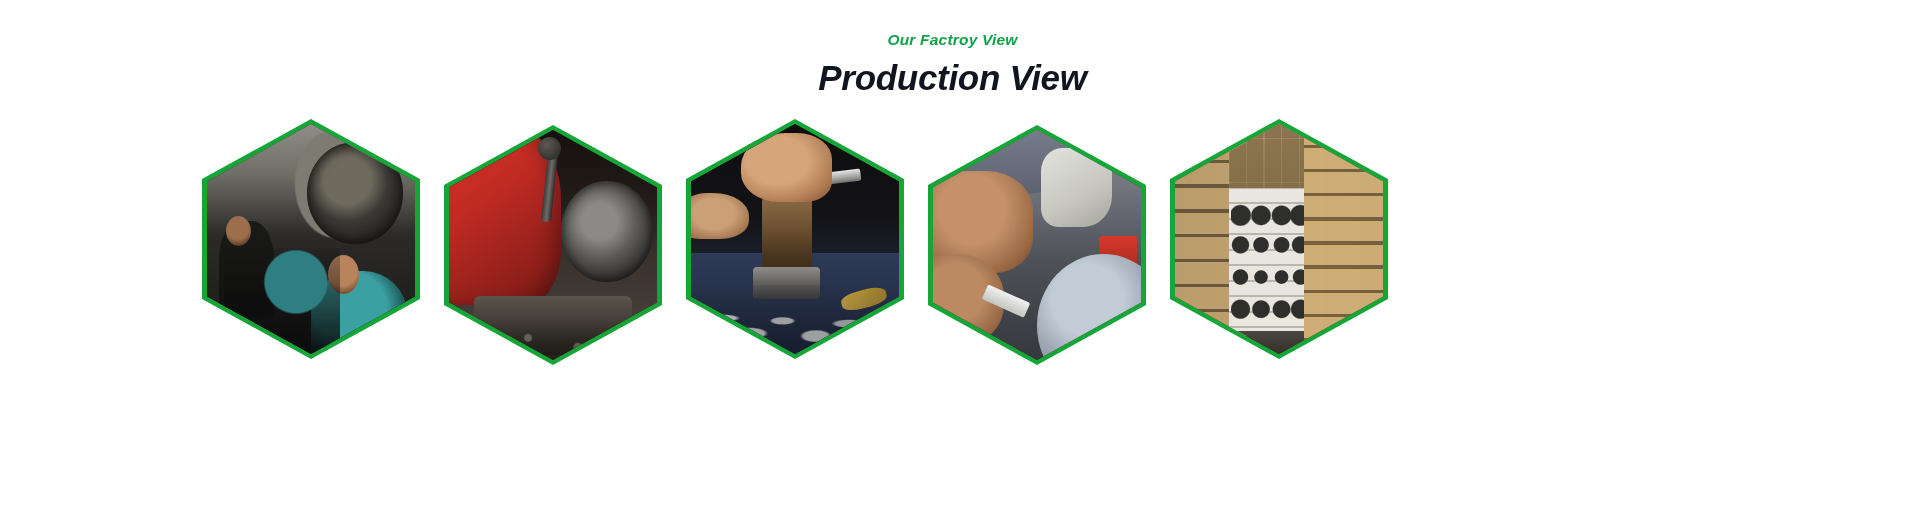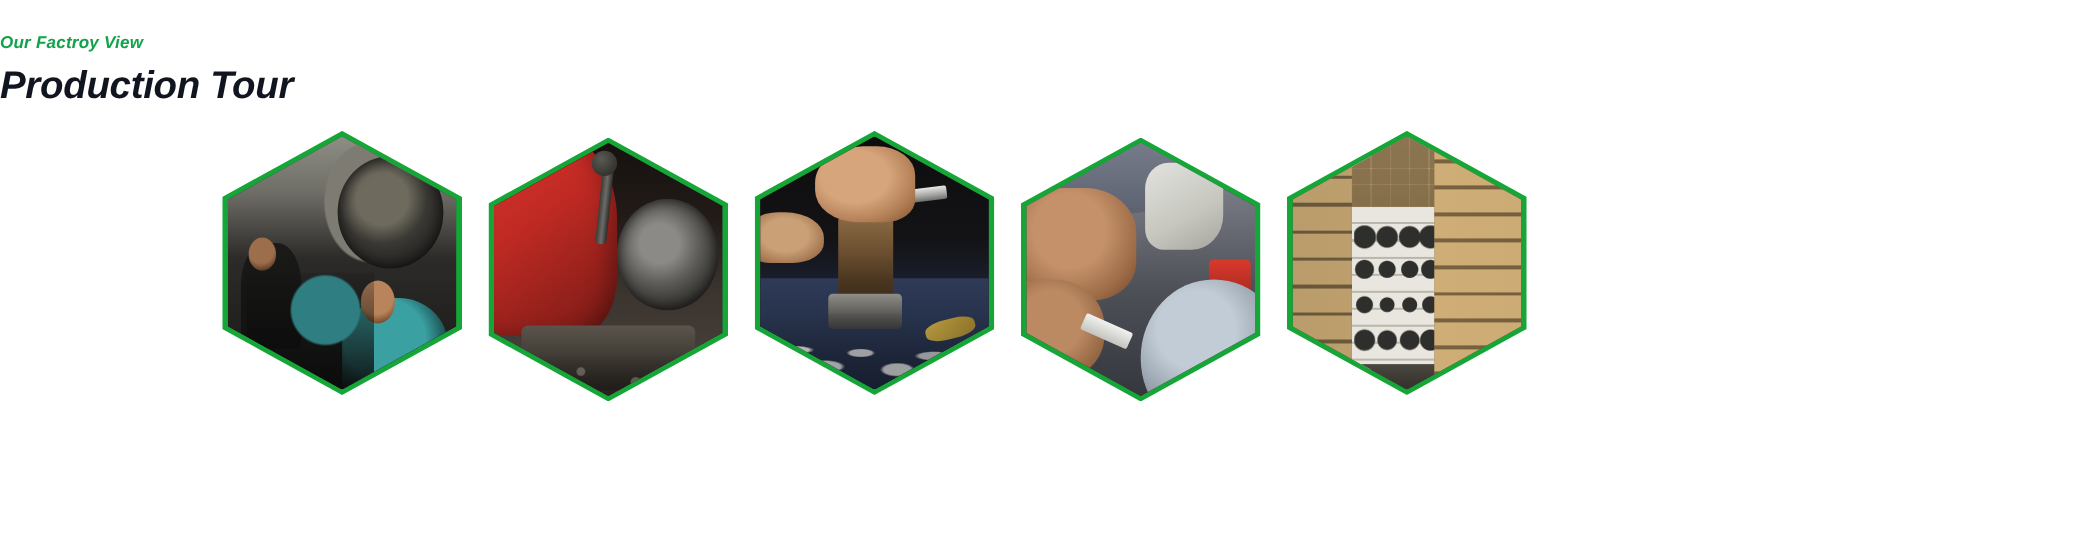--- a/index.html
+++ b/index.html
@@ -22,20 +22,21 @@
     height: 507px;
     background: #ffffff;
   }
 
   
   .header {
     position: absolute;
     top: 30px;
     left: 0;
     width: 1905px;
+    text-align: center;
   }
 
   .eyebrow {
     display: block;
     font-family: "Liberation Sans", sans-serif;
     font-style: italic;
     font-weight: 700;
     font-size: 15.5px;
     letter-spacing: 0.2px;
     color: #12a349;
@@ -402,21 +403,21 @@
     background: linear-gradient(180deg, #4a4740, #33302b);
   }
 </style>
 </head>
 <body>
 
 <div class="section">
 
   <div class="header">
     <span class="eyebrow">Our Factroy View</span>
-    <h2 class="heading">Production Tour</h2>
+    <h2 class="heading">Production View</h2>
   </div>
 
   <div class="gallery">
 
     <div class="hex hex-1">
       <div class="hex-inner">
         <div class="hex-photo photo-press">
           <div class="press-man2"></div>
           <div class="press-man2-head"></div>
           <div class="press-worker"></div>

